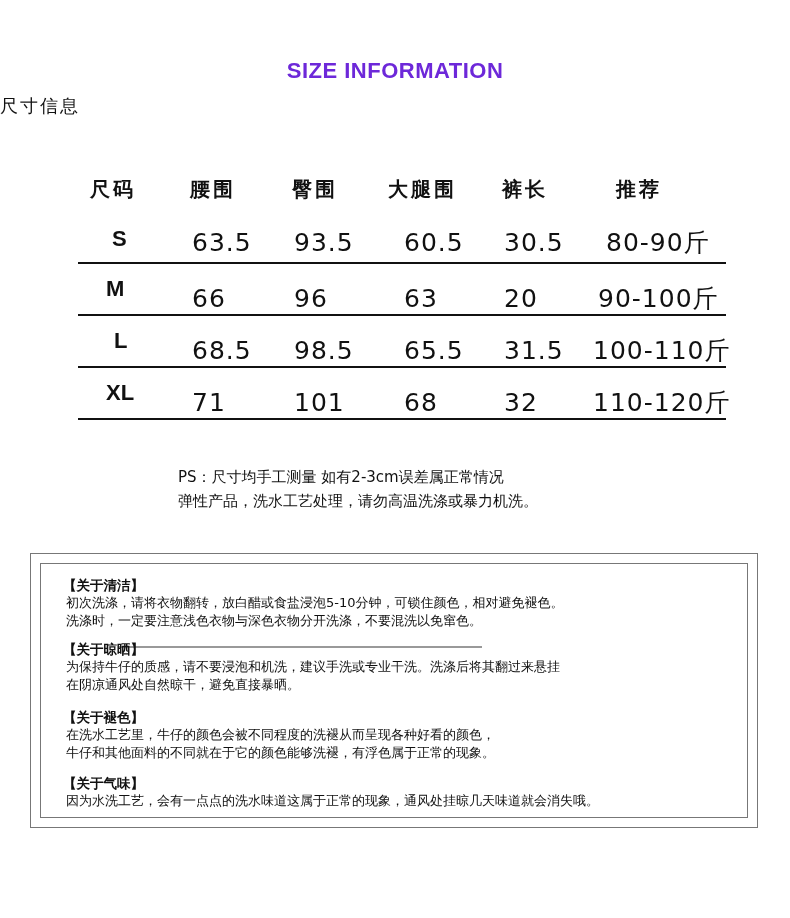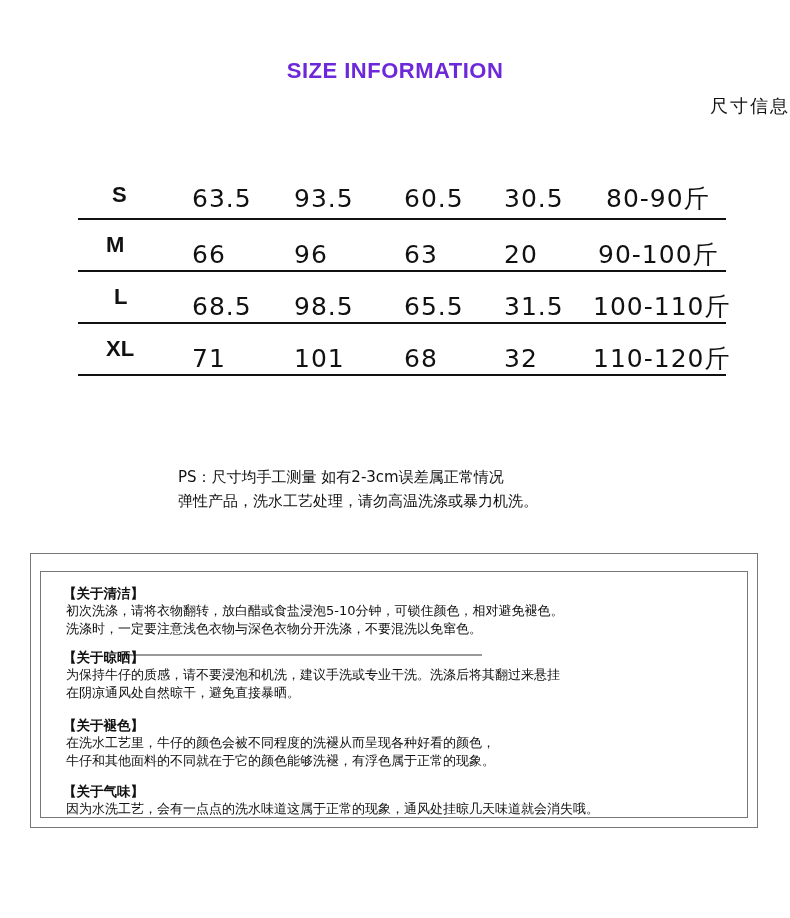--- a/index.html
+++ b/index.html
@@ -6,21 +6,21 @@
     body {
       width: 790px; height: 918px; position: relative; overflow: hidden;
       font-family: "DejaVu Sans", "Liberation Sans", sans-serif; color: #111;
     }
     .title-en {
       position: absolute; left: 0; width: 790px; top: 58px; text-align: center;
       font-family: "Liberation Sans", "DejaVu Sans", sans-serif;
       font-weight: 900; font-size: 22px; letter-spacing: 0.5px; color: #6d28d9;
     }
     .title-cn {
-      position: absolute; left: 0; width: 790px; top: 94px; text-align: right;
+      position: absolute; left: 0; width: 790px; top: 94px; text-align: left;
       font-size: 18px; letter-spacing: 2px; color: #111;
     }
     .size-table {
       position: absolute; left: 78px; top: 168px; width: 648px;
     }
     .row { position: relative; height: 52px; }
     .row.header { height: 44px; }
     .row .rule {
       position: absolute; left: 0; right: 0; bottom: 0; height: 2px; background: #111;
     }
@@ -34,34 +34,42 @@
     .note {
       position: absolute; left: 178px; top: 457px; font-size: 15px; line-height: 24px; color: #111; margin-top: 8px;
     }
     .note div { white-space: nowrap; }
     .care-outer {
       position: absolute; left: 30px; top: 553px; width: 728px; height: 275px;
       border: 1.5px solid #777; box-sizing: border-box;
     }
     .care-inner {
       position: absolute; left: 9px; top: 9px; right: 9px; bottom: 9px;
-      border: 1.5px solid #777; box-sizing: border-box; margin-top: 8px;
+      border: 1.5px solid #777; box-sizing: border-box;
     }
     .care-section { position: absolute; left: 22px; font-size: 13px; line-height: 18px; color: #111; }
     .care-section .sec-title { font-weight: bold; font-size: 13.5px; }
     .care-section .line { white-space: nowrap; padding-left: 3px; }
     .underline-span { border-bottom: 2px solid #999; padding-bottom: 18px; }
   </style>
 </head>
 <body>
 
 <div class="title-en">SIZE INFORMATION</div>
 <div class="title-cn">尺寸信息</div>
 
 <div class="size-table">
+  <div class="row header">
+    <span class="cell" style="left:12px">尺码</span>
+    <span class="cell" style="left:112px">腰围</span>
+    <span class="cell" style="left:214px">臀围</span>
+    <span class="cell" style="left:310px">大腿围</span>
+    <span class="cell" style="left:424px">裤长</span>
+    <span class="cell" style="left:538px">推荐</span>
+  </div>
 
   <div class="row data">
     <span class="cell size-cell" style="left:34px;top:14px">S</span>
     <span class="cell" style="left:114px;top:16px">63.5</span>
     <span class="cell" style="left:216px;top:16px">93.5</span>
     <span class="cell" style="left:326px;top:16px">60.5</span>
     <span class="cell" style="left:426px;top:16px">30.5</span>
     <span class="cell" style="left:528px;top:14px">80-90斤</span>
     <div class="rule"></div>
   </div>

